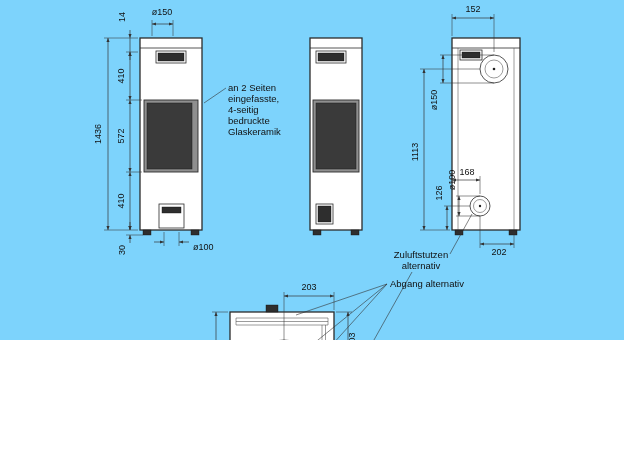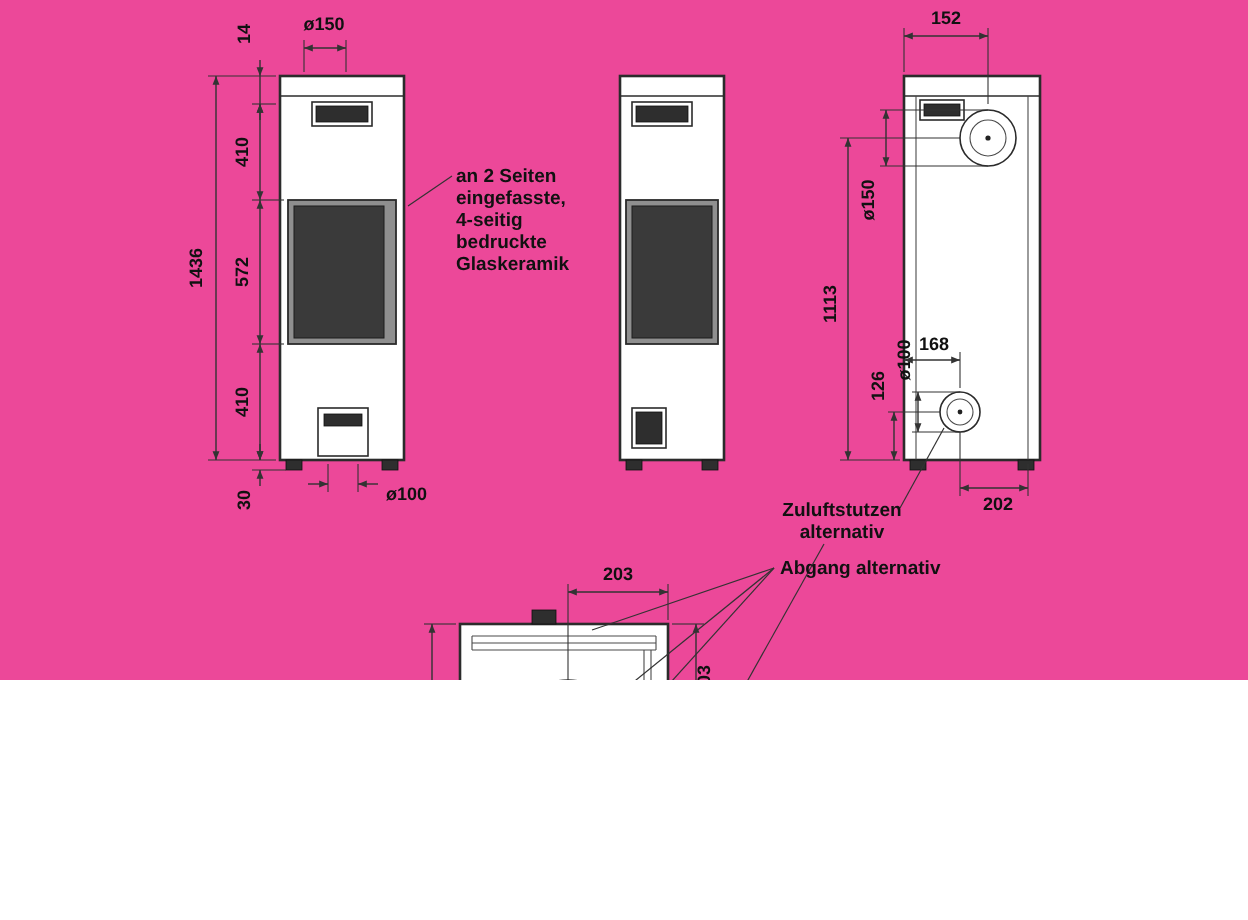--- a/index.html
+++ b/index.html
@@ -1,17 +1,17 @@
 <!DOCTYPE html>
 <html><head>
 <meta charset="utf-8">
 <style>
   html,body { margin:0; padding:0; background:#fff; }
-  .stage { position:relative; width:624px; height:340px; background:#ec4899; overflow:hidden;
-           font-family:"Liberation Sans", sans-serif;font-weight:bold; }
+  .stage { position:relative; width:624px; height:340px; background:#7dd3fc; overflow:hidden;
+           font-family:"Liberation Sans", sans-serif; }
   svg { display:block; }
   .body   { fill:#ffffff; stroke:#2b2b2b; stroke-width:1.3; }
   .edge   { fill:none; stroke:#2b2b2b; stroke-width:0.8; }
   .thin   { fill:none; stroke:#4a4a4a; stroke-width:0.55; }
   .dark   { fill:#2e2e2e; stroke:#111111; stroke-width:0.4; }
   .gframe { fill:#8f8f8f; stroke:#2b2b2b; stroke-width:0.9; }
   .glass  { fill:#3a3a3a; stroke:#1c1c1c; stroke-width:0.5; }
   .dim    { fill:none; stroke:#333333; stroke-width:0.7; }
   .ext    { fill:none; stroke:#333333; stroke-width:0.55; }
   .leader { fill:none; stroke:#333333; stroke-width:0.6; }

